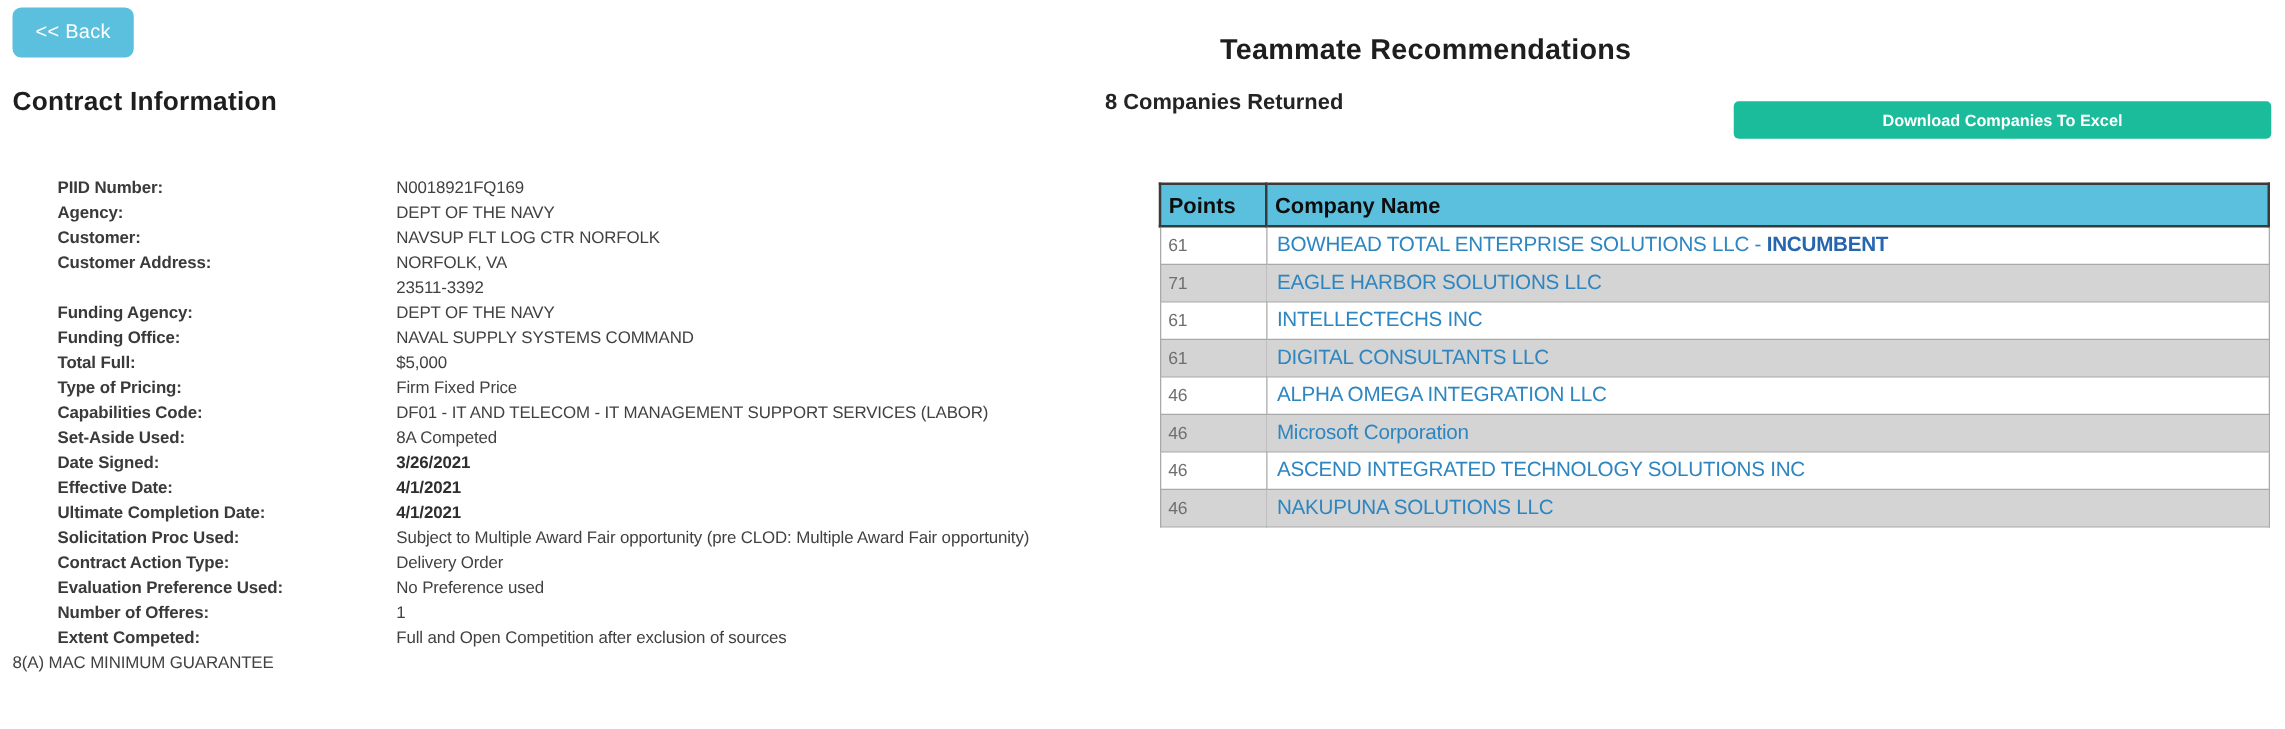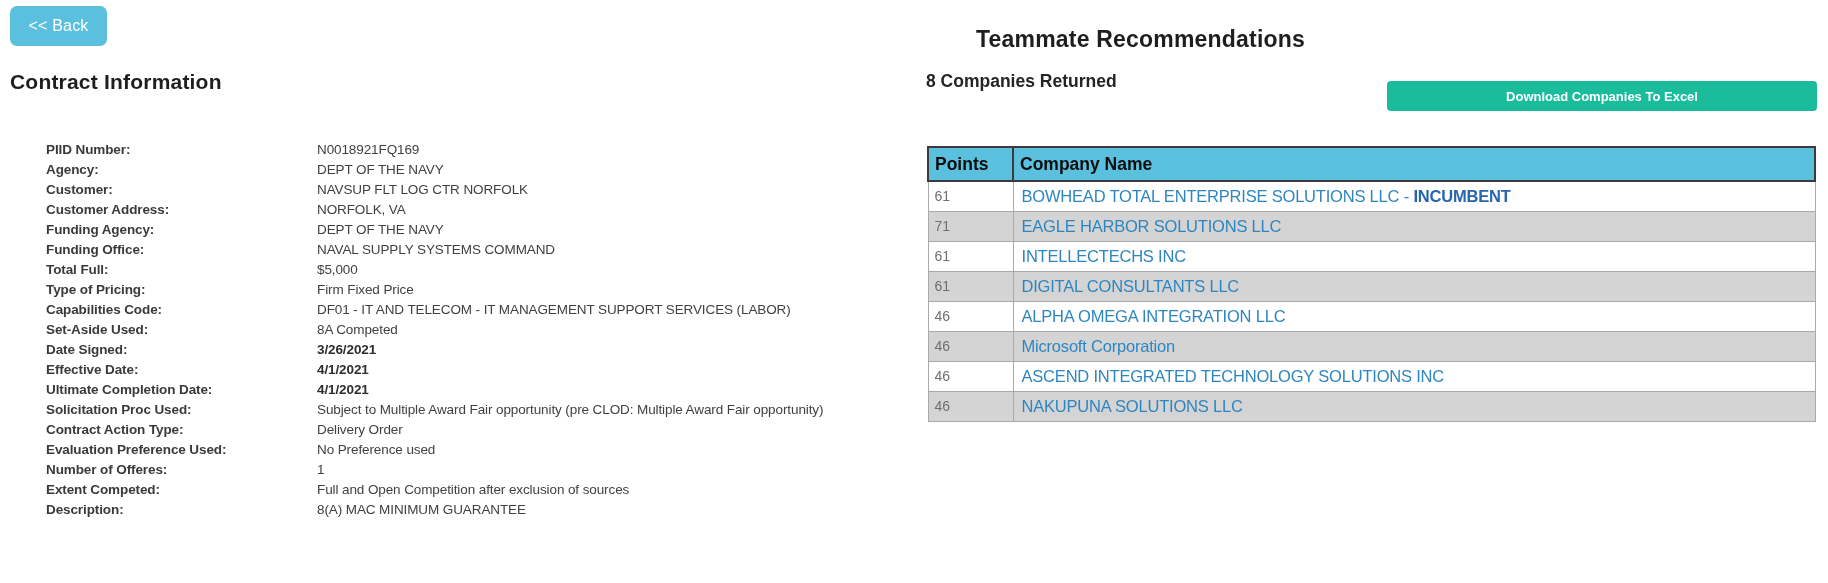--- a/index.html
+++ b/index.html
@@ -32,21 +32,21 @@
   .field-label { width: 307px; flex: 0 0 307px; font-weight: 700; color: #3a3a3a; letter-spacing: -0.1px; padding-left: 36px; }
   .field-value { color: #414141; letter-spacing: -0.1px; white-space: nowrap; }
   .field-value.bold { font-weight: 700; color: #2e2e2e; }
 
   
   .right-title {
     position: absolute; left: 976px; top: 26px;
     font-size: 23px; font-weight: 700; color: #1e1e1e; letter-spacing: 0.2px;
   }
   .right-subtitle {
-    position: absolute; left: 926px; top: 71px;
+    position: absolute; left: 884px; top: 71px;
     font-size: 17.5px; font-weight: 700; color: #242424;
   }
   .download-btn {
     position: absolute; left: 1387px; top: 81px;
     width: 430px; height: 30px;
     background: #1abc9c; color: #ffffff;
     border: none; border-radius: 4px;
     font-family: inherit; font-size: 13px; font-weight: 700;
     cursor: pointer; display: flex; align-items: center; justify-content: center;
   }
@@ -97,20 +97,24 @@
   <div class="field-row">
     <span class="field-label">Customer:</span>
     <span class="field-value">NAVSUP FLT LOG CTR NORFOLK</span>
   </div>
 
   <div class="field-row">
     <span class="field-label">Customer Address:</span>
     <span class="field-value">NORFOLK, VA</span>
   </div>
 
+  <div class="field-row">
+    <span class="field-label"></span>
+    <span class="field-value">23511-3392</span>
+  </div>
 
   <div class="field-row">
     <span class="field-label">Funding Agency:</span>
     <span class="field-value">DEPT OF THE NAVY</span>
   </div>
 
   <div class="field-row">
     <span class="field-label">Funding Office:</span>
     <span class="field-value">NAVAL SUPPLY SYSTEMS COMMAND</span>
   </div>
@@ -171,21 +175,20 @@
     <span class="field-value">1</span>
   </div>
 
 
   <div class="field-row">
     <span class="field-label">Extent Competed:</span>
     <span class="field-value">Full and Open Competition after exclusion of sources</span>
   </div>
 
   <div class="field-row">
-    <span class="field-label">Description:</span>
     <span class="field-value">8(A) MAC MINIMUM GUARANTEE</span>
   </div>
 </div>
   </section>
 
   <section>
     <h1 class="right-title">Teammate Recommendations</h1>
 
     <h2 class="right-subtitle">8 Companies Returned</h2>
 

